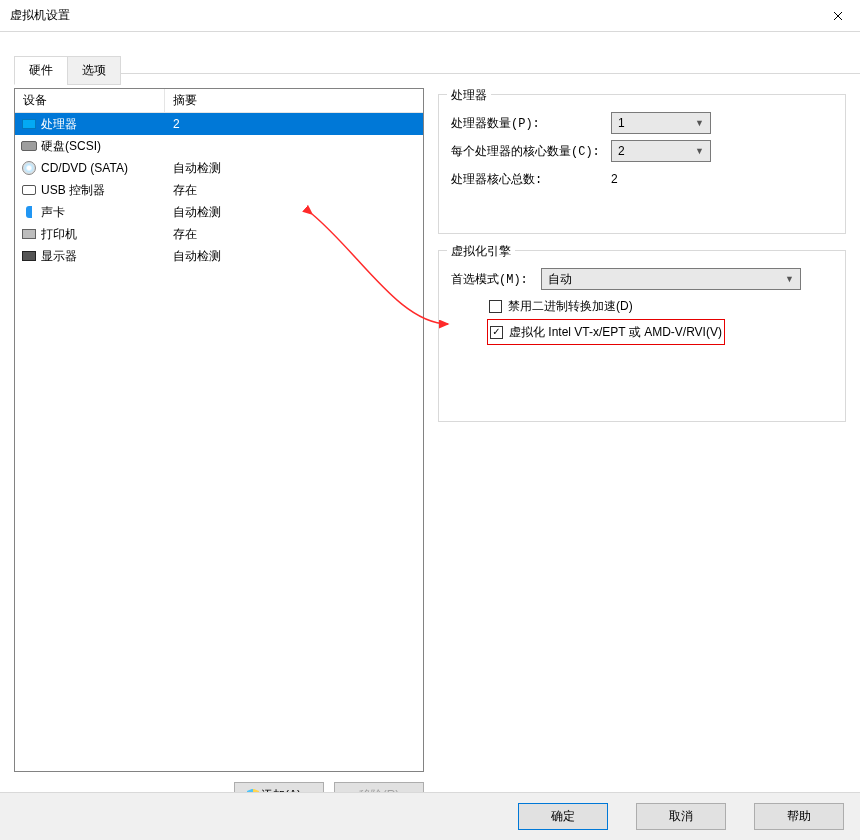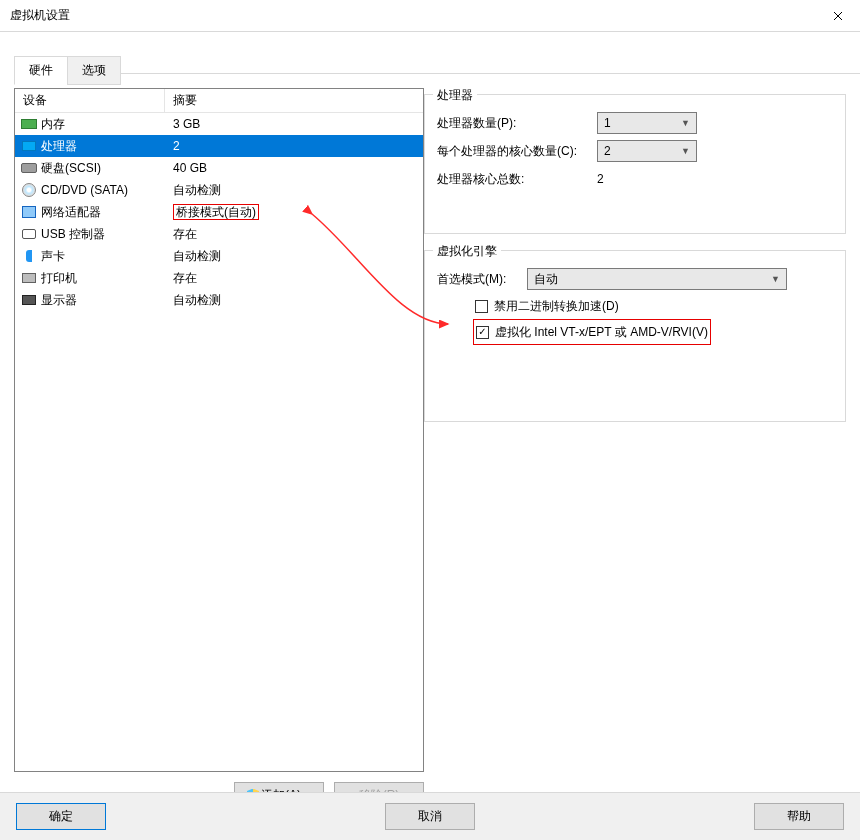--- a/index.html
+++ b/index.html
@@ -48,21 +48,21 @@
     position: relative;
     top: 12px;
   }
   .tab.active {
     background: #fff;
     border-bottom: 1px solid #fff;
   }
   .content {
     display: flex;
     padding: 14px;
-    gap: 0;
+    gap: 14px;
     position: relative;
   }
   .left {
     width: 410px;
     display: flex;
     flex-direction: column;
   }
   .listbox {
     border: 1px solid #828282;
     height: 684px;
@@ -136,21 +136,21 @@
     background: #fff;
     padding: 0 4px;
     font-size: 12px;
   }
   .form-row {
     display: flex;
     align-items: center;
     height: 28px;
     font-size: 12px;
   }
-  .form-row .label { width: 160px; }
+  .form-row .label { width: 160px; font-family: Liberation Mono, monospace; }
   .form-row .value { flex: 1; }
   .select {
     border: 1px solid #7a7a7a;
     background: #e8e8e8;
     height: 22px;
     display: flex;
     align-items: center;
     justify-content: space-between;
     padding: 0 6px;
     cursor: pointer;
@@ -178,23 +178,23 @@
     background: #fff;
   }
   .red-box { border: 1px solid #e60000; padding: 0 2px; }
   .footer {
     position: absolute;
     bottom: 0;
     left: 0;
     right: 0;
     border-top: 1px solid #d9d9d9;
     display: flex;
-    justify-content: space-between;
+    justify-content: flex-end;
     padding: 10px 16px;
-    gap: 12px;
+    gap: 28px;
     background: #f0f0f0;
   }
   .footer .btn { background: #e1e1e1; }
   .footer .btn.primary { border: 1px solid #0078d7; }
 
   
   .ico-mem { width:16px;height:10px;background:#4caf50;border:1px solid #2e7d32; }
   .ico-cpu { width:14px;height:10px;background:#03a9f4;border:1px solid #0277bd; }
   .ico-disk { width:16px;height:10px;background:#9e9e9e;border:1px solid #616161;border-radius:2px; }
   .ico-cd { width:14px;height:14px;border-radius:50%;background:radial-gradient(circle,#fff 20%,#c0e8ff 40%,#e0e0e0 70%);border:1px solid #888; }
@@ -232,64 +232,45 @@
 </div>
 
 <div class="content">
   <div class="left">
     <div class="listbox">
       <div class="headrow">
         <div class="c1">设备</div>
         <div class="c2">摘要</div>
       </div>
       <div id="device-rows">
-          <div class="row">
-            <div class="c1">
-              <span class="icon">
-                <span class="ico-mem"></span>
-              </span>
-              <span>内存</span>
-            </div>
-            <div class="c2">3 GB</div>
-          </div>
           <div class="row selected">
             <div class="c1">
               <span class="icon">
                 <span class="ico-cpu"></span>
               </span>
               <span>处理器</span>
             </div>
             <div class="c2">2</div>
           </div>
           <div class="row">
             <div class="c1">
               <span class="icon">
                 <span class="ico-disk"></span>
               </span>
               <span>硬盘(SCSI)</span>
             </div>
-            <div class="c2">40 GB</div>
           </div>
           <div class="row">
             <div class="c1">
               <span class="icon">
                 <span class="ico-cd"></span>
               </span>
               <span>CD/DVD (SATA)</span>
             </div>
             <div class="c2">自动检测</div>
-          </div>
-          <div class="row">
-            <div class="c1">
-              <span class="icon">
-                <span class="ico-net"></span>
-              </span>
-              <span>网络适配器</span>
-            </div>
-            <div class="c2"><span class="red-box">桥接模式(自动)</span></div>
           </div>
           <div class="row">
             <div class="c1">
               <span class="icon">
                 <span class="ico-usb"></span>
               </span>
               <span>USB 控制器</span>
             </div>
             <div class="c2">存在</div>
           </div>

